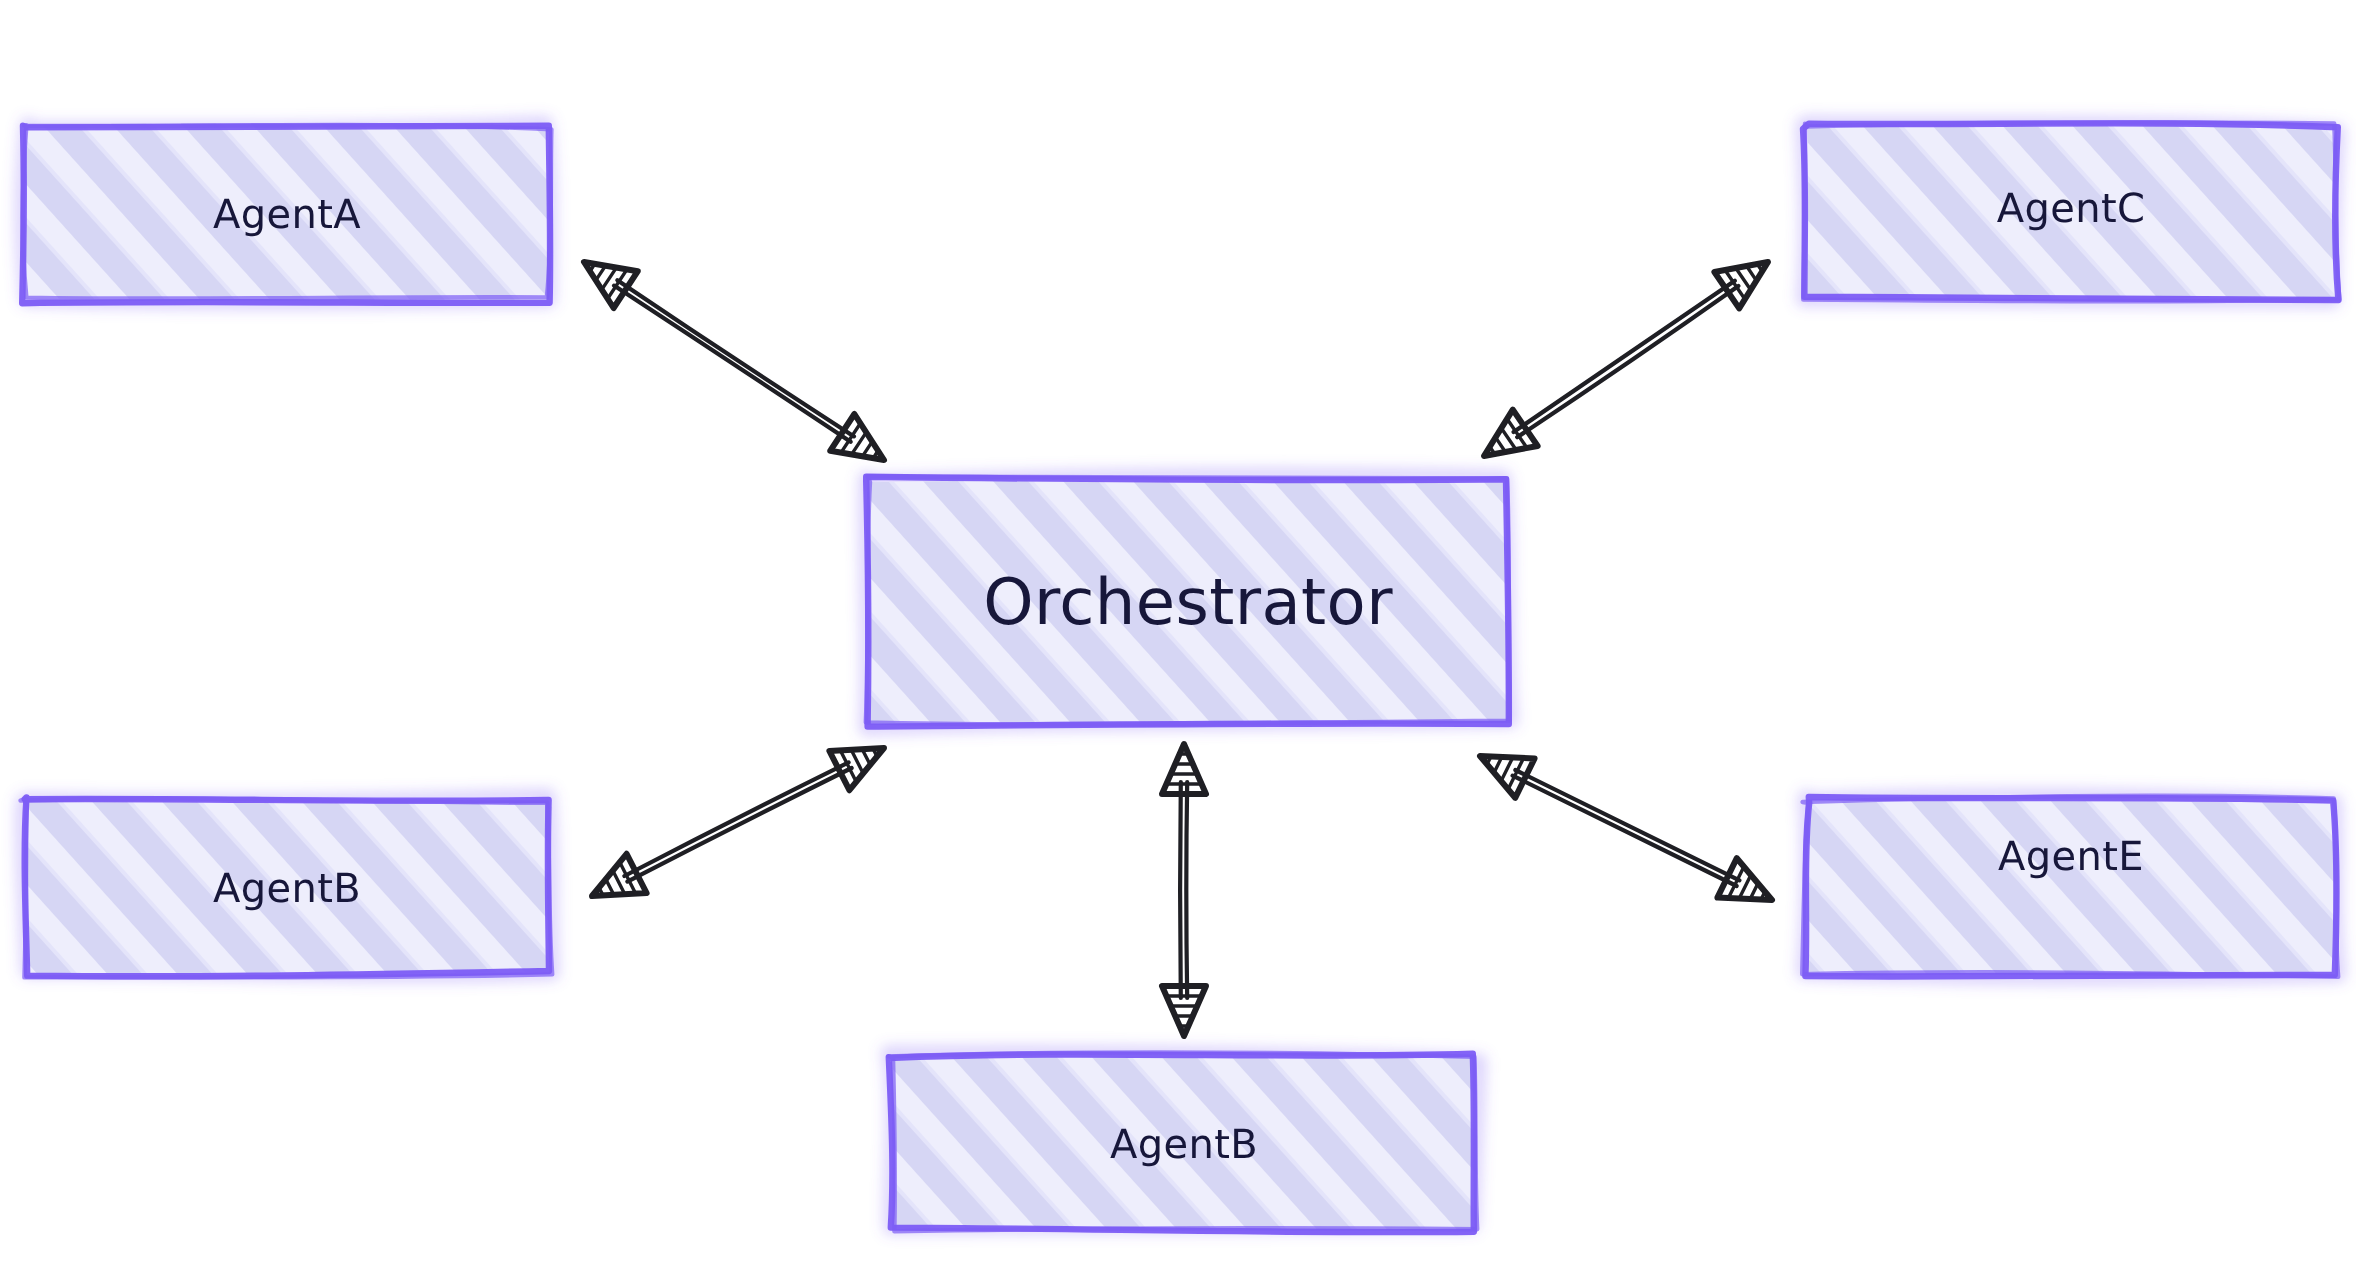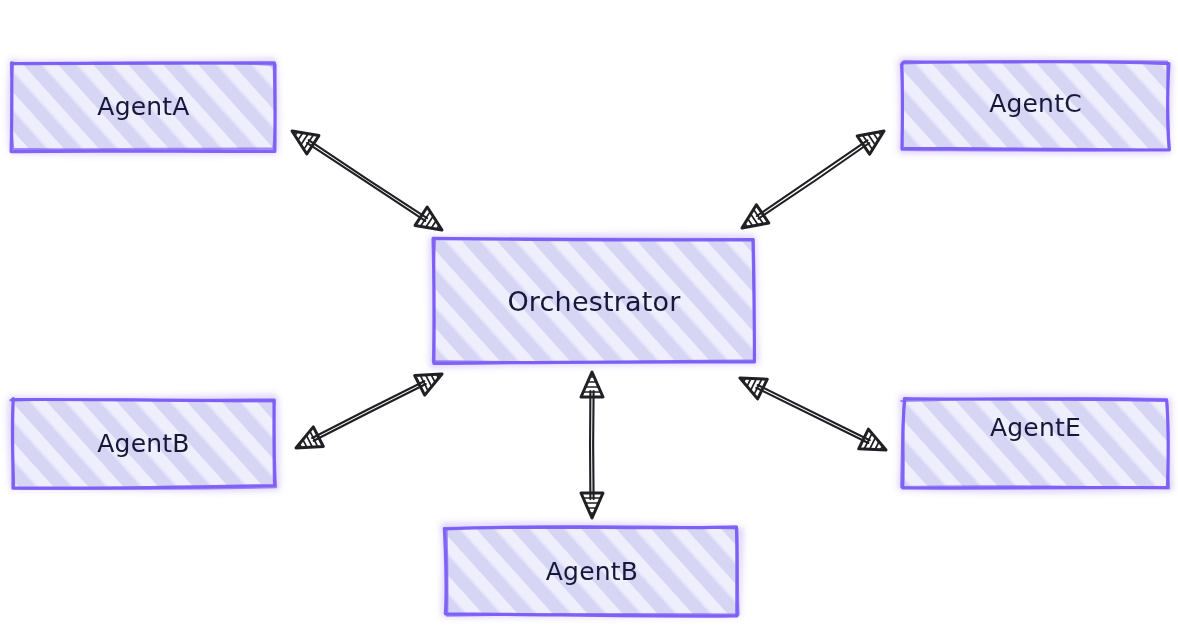--- a/index.html
+++ b/index.html
@@ -23,27 +23,27 @@
     width: 1178px;
     height: 633px;
   }
   .node-label {
     position: absolute;
     display: flex;
     align-items: center;
     justify-content: center;
     color: #17173a;
     font-family: "DejaVu Sans", "Liberation Sans", sans-serif;
-    font-size: 25px;
+    font-size: 20px;
     font-weight: 400;
     letter-spacing: 0.2px;
     pointer-events: none;
     white-space: nowrap;
   }
-  .node-label.orchestrator { font-size: 27px; }
+  .node-label.orchestrator { font-size: 32px; }
 </style>
 </head>
 <body>
 
 <div id="canvas">
 
   <svg id="diagram-svg" viewBox="0 0 1178 633" xmlns="http://www.w3.org/2000/svg">
     <defs>
       <pattern id="hatch" width="26" height="26" patternTransform="rotate(-42)" patternUnits="userSpaceOnUse">
         <rect width="26" height="26" fill="#eeeefc"></rect>

